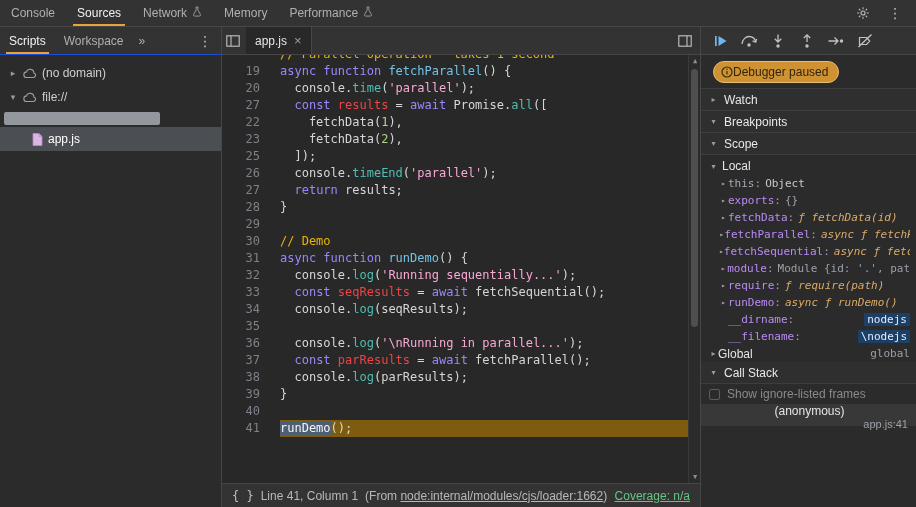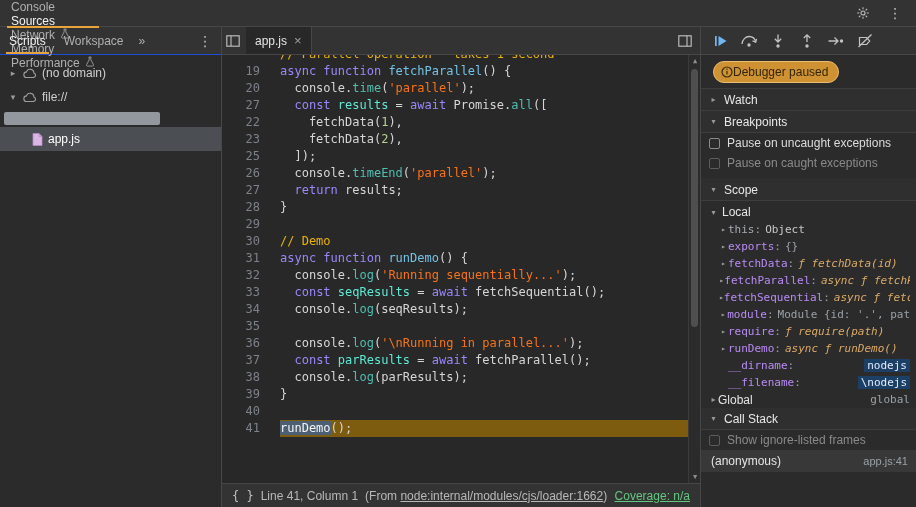--- a/index.html
+++ b/index.html
@@ -2,21 +2,21 @@
 <html><head>
 <meta charset="utf-8">
 <style>
   * { margin:0; padding:0; box-sizing:border-box; }
   html,body { width:916px; height:507px; overflow:hidden; }
   body { background:#282828; color:#d6d6d6; font-family:"Liberation Sans",sans-serif; font-size:12px; }
   .app { width:916px; height:507px; display:flex; flex-direction:column; }
 
   
   .topbar { height:27px; background:#333333; border-bottom:1px solid #474747; display:flex; align-items:stretch; flex:none; }
-  .top-tabs { display:flex;flex-direction:column; }
+  .top-tabs { display:flex; }
   .top-tab { padding:0 11px; display:flex; align-items:center; gap:5px; color:#b0b0b0; position:relative; }
   .top-tab.active { color:#f2f2f2; }
   .top-tab.active::after { content:""; position:absolute; left:7px; right:7px; bottom:0; height:2px; background:#e8a33d; }
   .topbar-right { margin-left:auto; display:flex; align-items:center; gap:10px; padding-right:10px; }
   .dots { color:#c0c0c0; font-size:14px; line-height:1; }
   .icon-btn { display:inline-flex; align-items:center; justify-content:center; width:22px; height:22px; }
 
   
   .main { flex:1; display:flex; min-height:0; }
 
@@ -45,25 +45,25 @@
 
   .editor-body { flex:1; position:relative; overflow:hidden; font-family:"DejaVu Sans Mono",monospace; font-size:12px; }
   .code-scroll { position:absolute; left:0; right:12px; top:0; }
   .code-line { display:flex; height:17px; line-height:17px; }
   .code-line.clipped { margin-top:-9px; }
   .gutter { width:46px; flex:none; text-align:right; padding-right:8px; color:#7d818a; }
   .bp-margin { width:12px; flex:none; }
   .code-text { flex:1; white-space:pre; color:#d6d6d6; }
   .code-line.paused { background:linear-gradient(to right,#282828 58px,#7d5c10 58px); }
   .tk-kw   { color:#9b87fd; }
-  .tk-str  { color:#f97316;margin-top:28px; }
+  .tk-str  { color:#f9a8d4;margin-top:28px; }
   .tk-cmt  { color:#eab308; }
   .tk-fn   { color:#73c3e6; }
   .tk-meth { color:#4fbfb2; }
-  .tk-def  { color:#5eead4;margin-top:25px; }
+  .tk-def  { color:#ef4444;margin-top:25px; }
   .tk-num  { color:#b5d38f; }
   .tk-pl   { color:#d6d6d6; }
   .tk-sel  { background:#4c5f73; color:#f5f5f5; border-radius:1px; }
 
   .scrollbar { position:absolute; top:0; right:0; bottom:0; width:12px; background:#2b2b2b; border-left:1px solid #3a3a3a; }
   .sb-thumb { position:absolute; top:14px; left:2px; right:2px; height:258px; background:#4f4f4f; border-radius:4px; }
   .sb-arrow { position:absolute; left:0; width:12px; text-align:center; color:#8d8d8d; font-size:7px; }
   .sb-arrow.up { top:2px; } .sb-arrow.down { bottom:2px; }
 
   .status-bar { height:24px; flex:none; background:#333333; border-top:1px solid #474747; display:flex; align-items:center; gap:7px; padding:0 10px; color:#b8b8b8; }
@@ -88,21 +88,21 @@
   .skey { color:#b98bf5; flex:none; }
   .skey.gray { color:#a5abb3; }
   .scolon { color:#9aa0a6; margin-right:4px; flex:none; }
   .sval { color:#c8c8c8; overflow:hidden; }
   .sval.obj { color:#9aa0a6; }
   .sval.fn { color:#dcab67; font-style:italic; }
   .sval.chip { margin-left:auto; background:#1c3f66; color:#e2ecff; padding:0 3px; flex:none; }
   .scope-row.global { padding-left:8px; font-family:"Liberation Sans",sans-serif; font-size:12px; }
   .scope-row.global .gkey { color:#e4e4e4; }
   .scope-row.global .gval { margin-left:auto; color:#9aa0a6; font-family:"DejaVu Sans Mono",monospace; font-size:11px; }
-  .cs-frame { display:flex; align-items:center; height:22px; padding:0 8px 0 10px; background:#383838; }
+  .cs-frame { display:flex; align-items:center; height:22px; padding:0 8px 0 10px; background:#383838;flex-direction:column; }
   .cs-name { color:#e4e4e4; }
   .cs-loc { margin-left:auto; color:#9aa0a6; font-size:11px; }
 </style>
 </head>
 <body>
 
 <div class="app">
 
   <div class="topbar">
     <div class="top-tabs">
@@ -393,30 +393,20 @@
 
       <div class="section-header">
         <span class="tri">▸</span>
         <span>Watch</span>
       </div>
 
       <div class="section-header">
         <span class="tri">▾</span>
         <span>Breakpoints</span>
       </div>
-      <div class="bp-items">
-          <div class="chk-row">
-            <span class="chk"></span>
-            <span>Pause on uncaught exceptions</span>
-          </div>
-          <div class="chk-row disabled">
-            <span class="chk"></span>
-            <span>Pause on caught exceptions</span>
-          </div>
-        </div>
 
       <div class="section-header">
         <span class="tri">▾</span>
         <span>Scope</span>
       </div>
       <div class="scope-sub">
         <span class="tri">▾</span>
         <span>Local</span>
       </div>
       <div>

